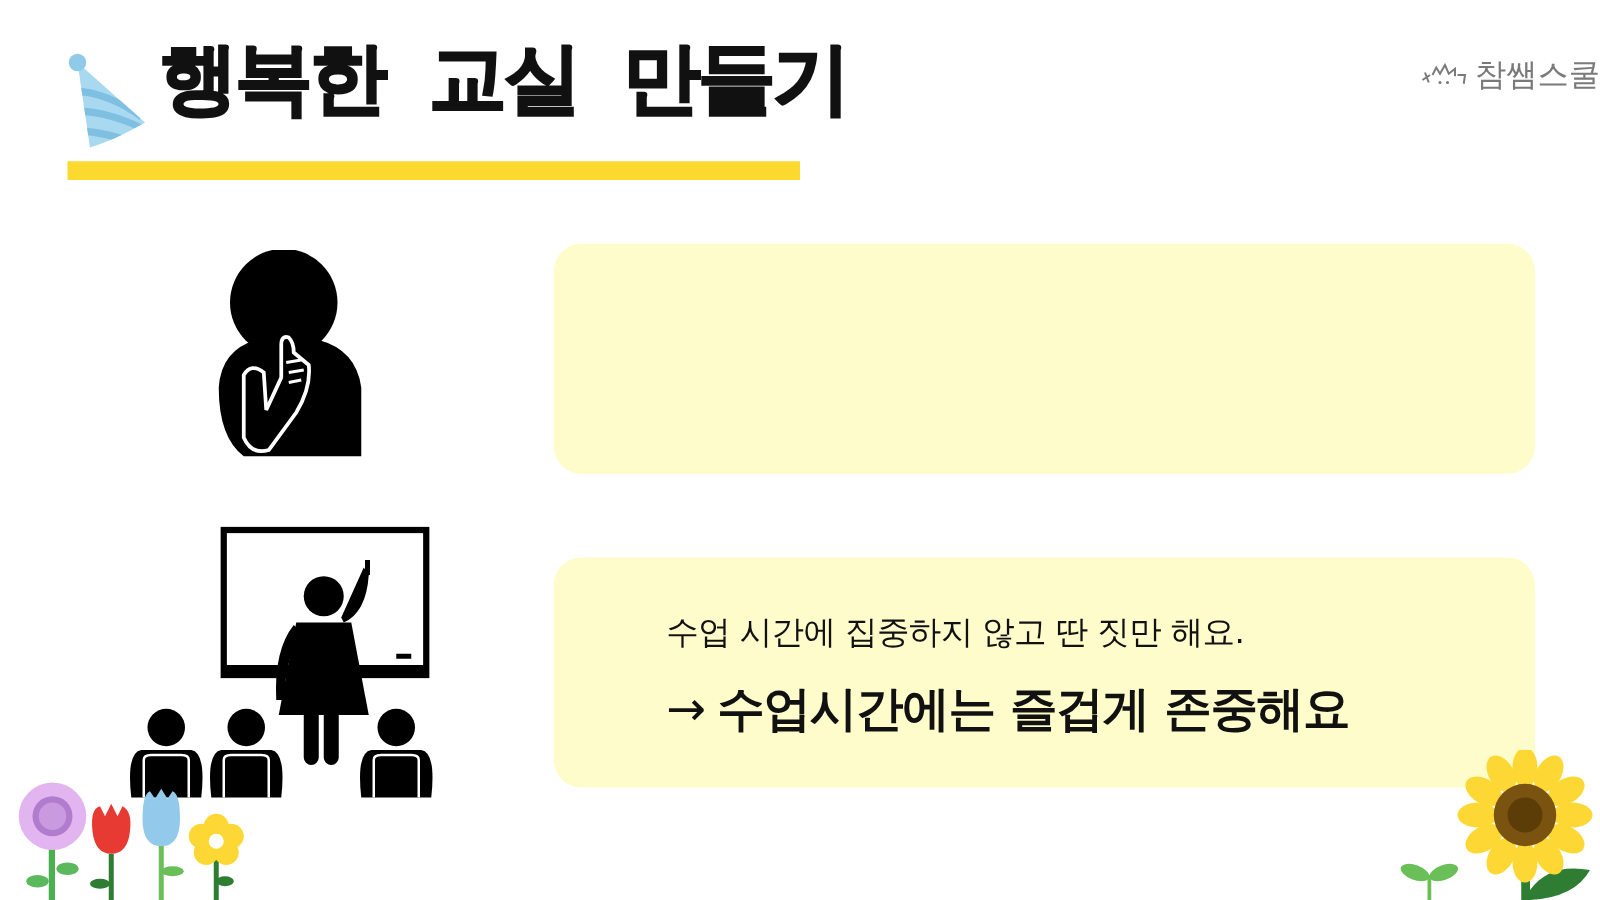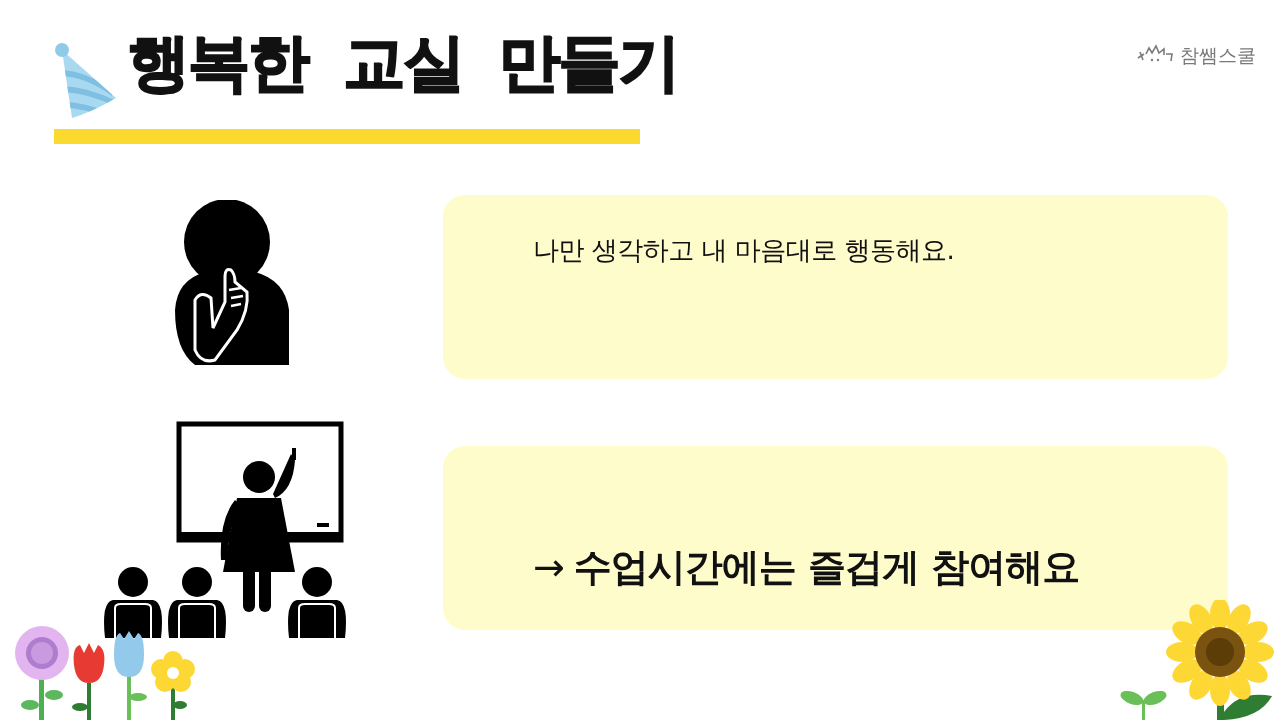--- a/index.html
+++ b/index.html
@@ -2,21 +2,21 @@
 <html><head>
 <meta charset="utf-8">
 <style>
   html, body { margin:0; padding:0; }
   body { width:1280px; height:720px; background:#ffffff; position:relative; overflow:hidden;
          font-family: "DejaVu Sans", "Liberation Sans", sans-serif; color:#111; }
   .abs { position:absolute; }
   .title { left:128px; top:28px; font-size:62px; font-weight:900; letter-spacing:-2px; color:#111; line-height:80px;
            font-family:Liberation Mono, monospace; -webkit-text-stroke:2px #111; }
   .underline { left:54px; top:129px; width:586px; height:15px; background:#fbd92f; }
-  .brand { left:1136px; top:43px; font-size:19px; color:#7a7a7a; font-family:"DejaVu Sans", sans-serif; }
+  .brand { left:1136px; top:43px; font-size:25px; color:#7a7a7a; font-family:"DejaVu Sans", sans-serif; }
   .brand .lbl { margin-left:4px; }
   .card { left:443px; width:785px; height:184px; background:#fffccb; border-radius:22px; }
   .card .sub { position:absolute; left:90px; font-size:26px; color:#111; letter-spacing:-0.5px; font-family:"DejaVu Sans", sans-serif; }
   .card .main { position:absolute; left:90px; font-size:38px; font-weight:bold; color:#111; letter-spacing:-1px; font-family:"DejaVu Sans", sans-serif; }
   .card .main .arrow { font-weight:normal; margin-right:10px; }
 </style>
 </head>
 <body>
 
 <svg class="abs" style="left:52px;top:40px" width="70" height="80" viewBox="0 0 70 80">
@@ -48,21 +48,20 @@
 </div>
 
 <svg class="abs" style="left:165px;top:200px" width="130" height="170" viewBox="0 0 130 170">
   <circle cx="62" cy="42" r="43" fill="#000"></circle>
   <path d="M10 110 Q12 80 40 72 L90 72 Q120 80 124 110 L124 165 L30 165 Q10 150 10 110 Z" fill="#000"></path>
   <path d="M30 100 Q36 90 46 98 L48 128 L60 102 L60 76 Q60 68 66 70 Q70 74 70 82 L82 92 Q84 110 72 130 L50 160 Q36 164 30 150 Z" fill="#000" stroke="#fff" stroke-width="3"></path>
   <path d="M64 90 L76 88 M66 98 L78 96 M66 106 L76 104" stroke="#fff" stroke-width="2.5"></path>
 </svg>
 
 <div class="abs card" style="top:195px">
-  <div class="sub" style="top:38px">나만 생각하고 내 마음대로 행동해요.</div>
 </div>
 
 <svg class="abs" style="left:95px;top:420px" width="260" height="220" viewBox="0 0 260 220">
   <rect x="84" y="4" width="162" height="116" fill="none" stroke="#000" stroke-width="5"></rect>
   <rect x="84" y="112" width="162" height="10" fill="#000"></rect>
   <rect x="222" y="103" width="12" height="4" fill="#000"></rect>
   <circle cx="164" cy="57" r="16" fill="#000"></circle>
   <path d="M196 34 L200 40 Q198 70 180 78 L178 74 Z" fill="#000"></path>
   <rect x="197" y="28" width="4" height="12" fill="#000"></rect>
   <path d="M142 78 L186 78 L200 152 L128 152 Z" fill="#000"></path>
@@ -79,21 +78,22 @@
     <path d="M194 218 Q190 182 202 180 L242 180 Q254 182 250 218 Z"></path>
   </g>
   <g fill="none" stroke="#fff" stroke-width="2">
     <path d="M20 218 L20 188 Q20 184 26 184 L50 184 Q56 184 56 188 L56 218"></path>
     <path d="M84 218 L84 188 Q84 184 90 184 L114 184 Q120 184 120 188 L120 218"></path>
     <path d="M204 218 L204 188 Q204 184 210 184 L234 184 Q240 184 240 188 L240 218"></path>
   </g>
 </svg>
 
 <div class="abs card" style="top:446px">
-  <div class="main" style="top:96px"><span class="arrow">→</span><span>수업시간에는 즐겁게 참여해요</span></div>
+  <div class="sub" style="top:42px">수업 시간에 집중하지 않고 딴 짓만 해요.</div>
+  <div class="main" style="top:96px"><span class="arrow">→</span><span>수업시간에는 즐겁게 존중해요</span></div>
 </div>
 
 <svg class="abs" style="left:10px;top:625px" width="190" height="95" viewBox="0 0 190 95">
   <g>
     <rect x="29" y="50" width="5" height="45" fill="#4caf50"></rect>
     <ellipse cx="44" cy="70" rx="9" ry="5" fill="#5cb85c"></ellipse>
     <ellipse cx="20" cy="80" rx="9" ry="5" fill="#5cb85c"></ellipse>
     <circle cx="32" cy="28" r="27" fill="#e3b5f0"></circle>
     <circle cx="32" cy="28" r="16" fill="#b07cce"></circle>
     <circle cx="32" cy="28" r="11" fill="#c99ae0"></circle>

